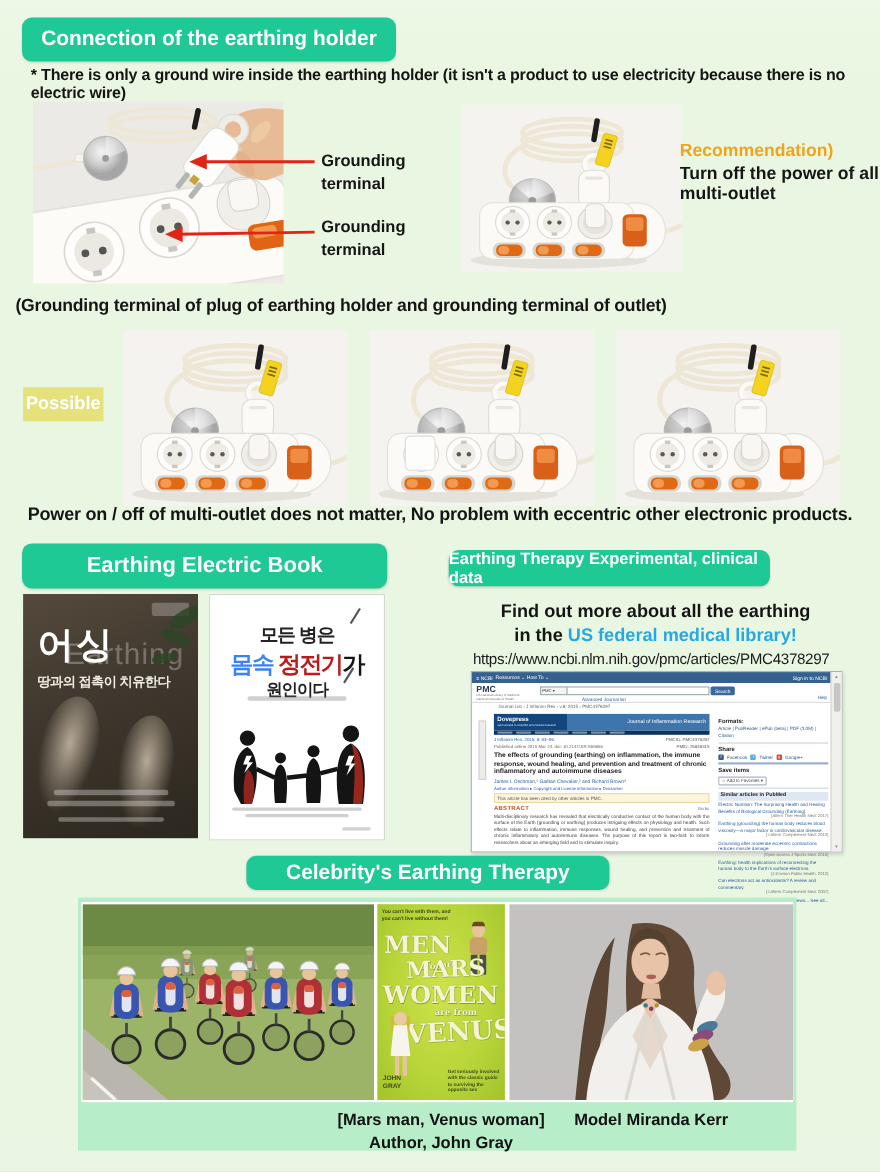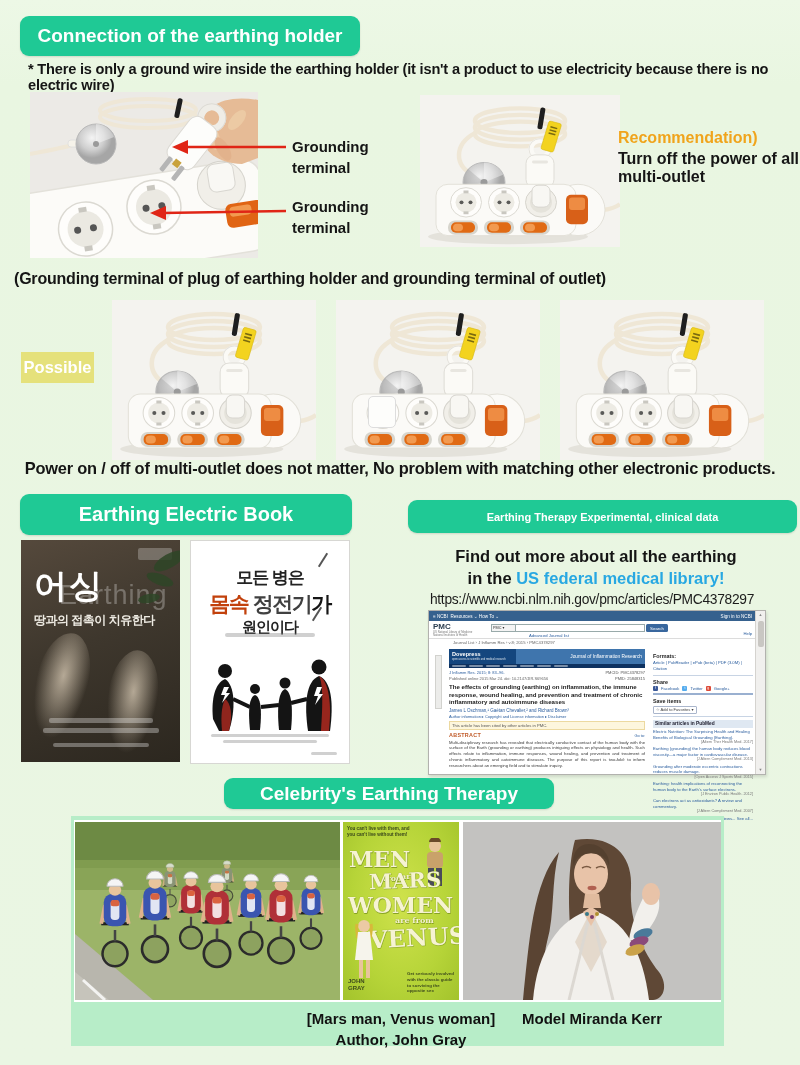--- a/index.html
+++ b/index.html
@@ -31,22 +31,22 @@
          background:linear-gradient(160deg,#55493c 0%,#3e372d 45%,#2c271f 100%);}
   .book1 .ttl{position:absolute;left:13px;top:24px;color:#fff;font-size:33px;font-weight:700;letter-spacing:2px;}
   .book1 .wm{position:absolute;left:38px;top:40px;color:rgba(255,255,255,.28);font-size:27px;font-weight:400;letter-spacing:1px;}
   .book1 .sub{position:absolute;left:13px;top:72px;color:#efece4;font-size:12px;font-weight:600;letter-spacing:-.5px;}
   .fp{position:absolute;border-radius:50%/45%;background:radial-gradient(ellipse at 50% 40%,rgba(222,208,186,.75),rgba(222,208,186,0) 70%);}
   .leaf{position:absolute;background:#2e4527;border-radius:50%;opacity:.85;}
   .b1logo{position:absolute;right:8px;top:8px;width:34px;height:12px;background:rgba(255,255,255,.25);border-radius:2px;}
   .book2{left:190px;top:540px;width:158px;height:222px;position:absolute;background:#fff;border:1px solid #d7d7d3;overflow:hidden;text-align:center;}
   .book2 .l1{margin-top:25px;font-size:17px;font-weight:700;color:#222;letter-spacing:-1px;}
   .book2 .l2{font-size:21px;font-weight:700;letter-spacing:-1.5px;margin-top:1px;}
-  .book2 .l2 .g{color:#c2410c;text-align:right;}
-  .book2 .l2 .r{color:#404040;font-family:Liberation Mono, monospace;}
+  .book2 .l2 .g{color:#3b82f6;text-align:right;}
+  .book2 .l2 .r{color:#b91c1c;font-family:Liberation Mono, monospace;}
   .book2 .l3{font-size:15px;font-weight:700;color:#222;letter-spacing:-1px;}
   .slash{position:absolute;width:16px;height:2px;background:#555;transform:rotate(-58deg);}
 
   
   .find1{left:400px;top:547px;width:392px;text-align:center;font-size:16.5px;font-weight:700;}
   .find2{left:400px;top:569px;width:392px;text-align:center;font-size:16.5px;font-weight:700;}
   .find2 .lnk{color:#28A8E2;}
   .url{left:390px;top:592px;width:404px;text-align:center;font-size:13.8px;font-weight:400;letter-spacing:-.3px;color:#1c1c1c;}
 
   
@@ -295,26 +295,26 @@
         <use href="#strip160"></use>
       </svg>
     <div style="position:absolute;left:32px;top:96px;width:26px;height:30px;background:#fdfdfb;border:1px solid #ddd;border-radius:5px;"></div>
   </div>
   <div class="photo" style="left:560px;top:300px;width:204px;height:160px;">
     <svg width="204" height="160" viewBox="0 0 200 160" preserveAspectRatio="none">
         <use href="#strip160"></use>
       </svg>
   </div>
 
-  <div class="abs power-note">Power on / off of multi-outlet does not matter, No problem with matching other electronic products.</div>
+  <div class="abs power-note">Power on / off of multi-outlet does not matter, No problem with eccentric other electronic products.</div>
 
   <div class="badge" style="left:20px;top:494px;width:332px;height:41px;font-size:20px;">
     <span>Earthing Electric Book</span>
   </div>
-  <div class="badge" style="left:408px;top:500px;width:389px;height:33px;font-size:11px;">
+  <div class="badge" style="left:408px;top:500px;width:292px;height:33px;font-size:15px;">
     <span>Earthing Therapy Experimental, clinical data</span>
   </div>
 
   <div class="book1">
     <div class="b1logo"></div>
     <div class="ttl">어싱</div>
     <div class="wm">Earthing</div>
     <div class="sub">땅과의 접촉이 치유한다</div>
     <div class="leaf" style="right:-6px;top:14px;width:34px;height:14px;transform:rotate(-30deg);"></div>
     <div class="leaf" style="right:6px;top:34px;width:28px;height:11px;transform:rotate(20deg);"></div>

